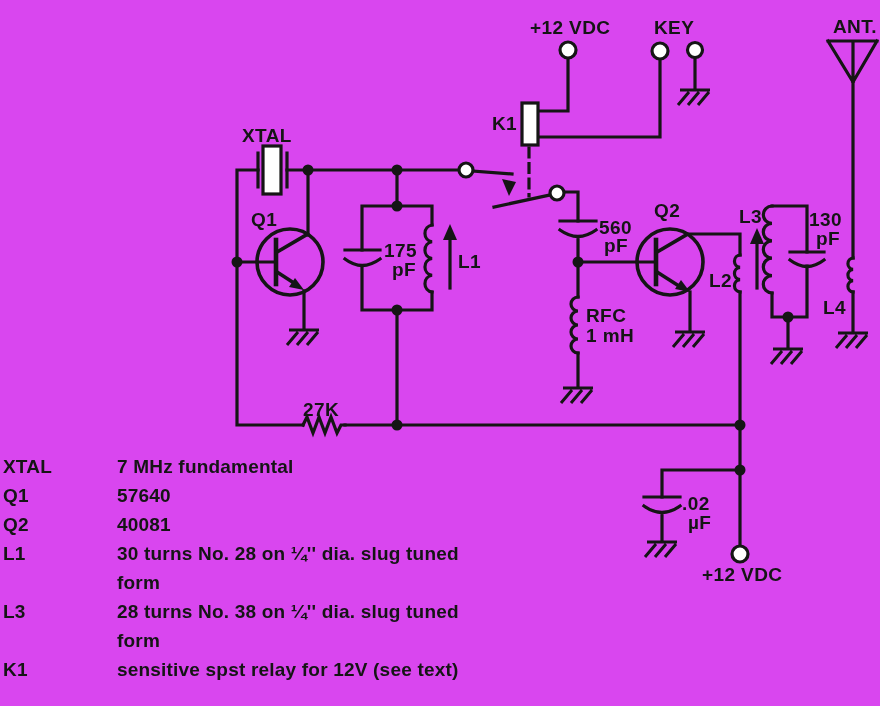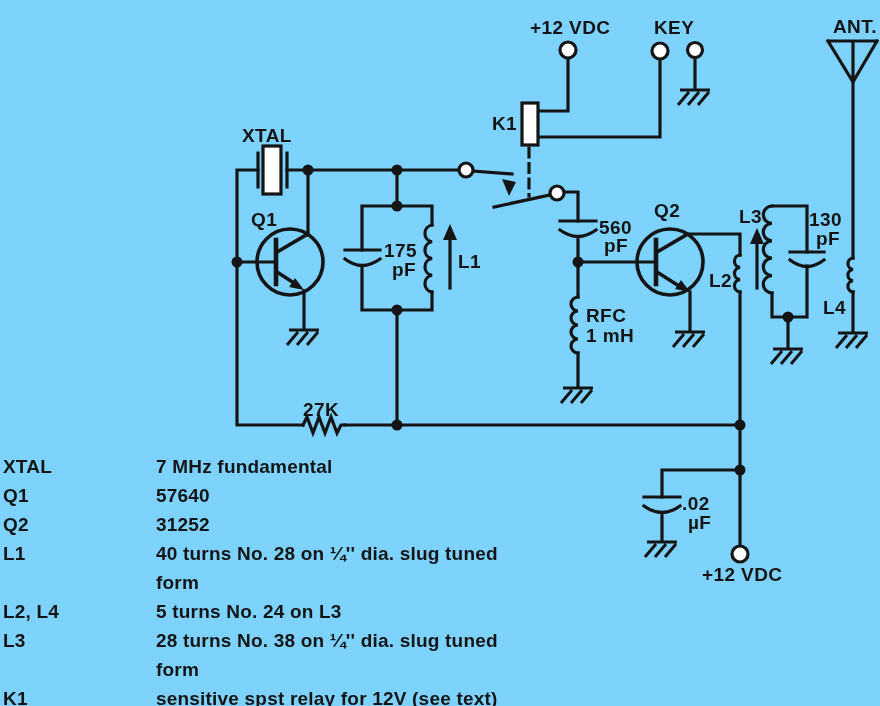--- a/index.html
+++ b/index.html
@@ -1,24 +1,24 @@
 <!DOCTYPE html>
 <html><head>
 <meta charset="utf-8">
 <style>
   html,body{margin:0;padding:0;background:#ffffff;}
-  #canvas{position:relative;width:880px;height:706px;background:#7dd3fc;overflow:hidden;
+  #canvas{position:relative;width:880px;height:706px;background:#d946ef;overflow:hidden;
           font-family:"Liberation Sans",sans-serif;}
   svg text{font-family:"Liberation Sans",sans-serif;font-weight:700;font-size:19px;
            fill:#151515;letter-spacing:.4px;}
   .parts{position:absolute;left:3px;top:452px;width:560px;color:#151515;
          font:700 19px/29px "Liberation Sans",sans-serif;letter-spacing:.2px;}
   .prow{display:flex;}
   .pref{width:114px;flex:none;}
-  .pdesc{white-space:pre-line;margin-left:39px;}
+  .pdesc{white-space:pre-line;}
 </style>
 </head>
 <body>
 
 <div id="canvas">
 
 <svg width="880" height="706" viewBox="0 0 880 706">
   <defs>
     <g id="gnd">
       <path d="M-15,0 H15 M-6,2 L-17,15 M4,2 L-7,15 M14,2 L3,15" fill="none"></path>
@@ -150,30 +150,26 @@
   <div class="prow">
     <span class="pref">XTAL</span>
     <span class="pdesc">7 MHz fundamental</span>
   </div>
   <div class="prow">
     <span class="pref">Q1</span>
     <span class="pdesc">57640</span>
   </div>
   <div class="prow">
     <span class="pref">Q2</span>
-    <span class="pdesc">31252</span>
+    <span class="pdesc">40081</span>
   </div>
   <div class="prow">
     <span class="pref">L1</span>
-    <span class="pdesc">40 turns No. 28 on ¼'' dia. slug tuned
+    <span class="pdesc">30 turns No. 28 on ¼'' dia. slug tuned
 form</span>
-  </div>
-  <div class="prow">
-    <span class="pref">L2, L4</span>
-    <span class="pdesc">5 turns No. 24 on L3</span>
   </div>
   <div class="prow">
     <span class="pref">L3</span>
     <span class="pdesc">28 turns No. 38 on ¼'' dia. slug tuned
 form</span>
   </div>
   <div class="prow">
     <span class="pref">K1</span>
     <span class="pdesc">sensitive spst relay for 12V (see text)</span>
   </div>

